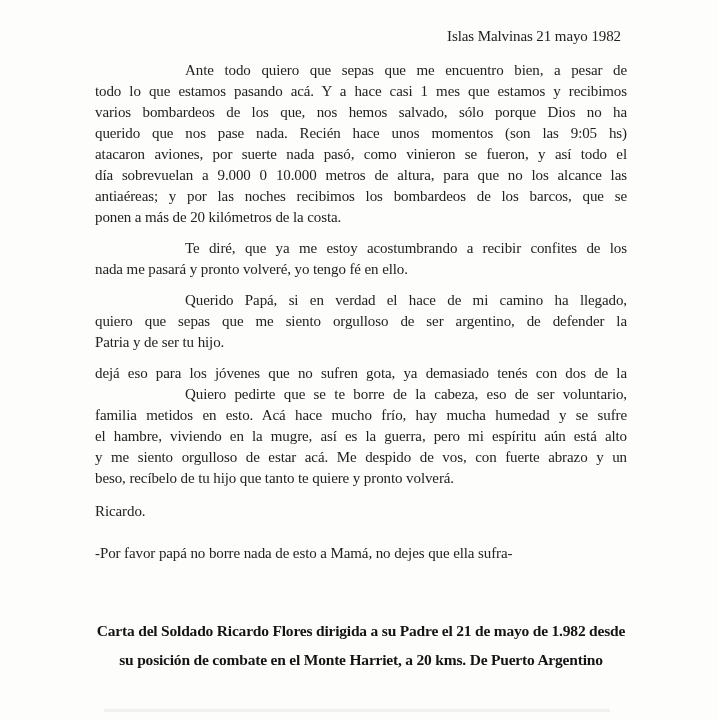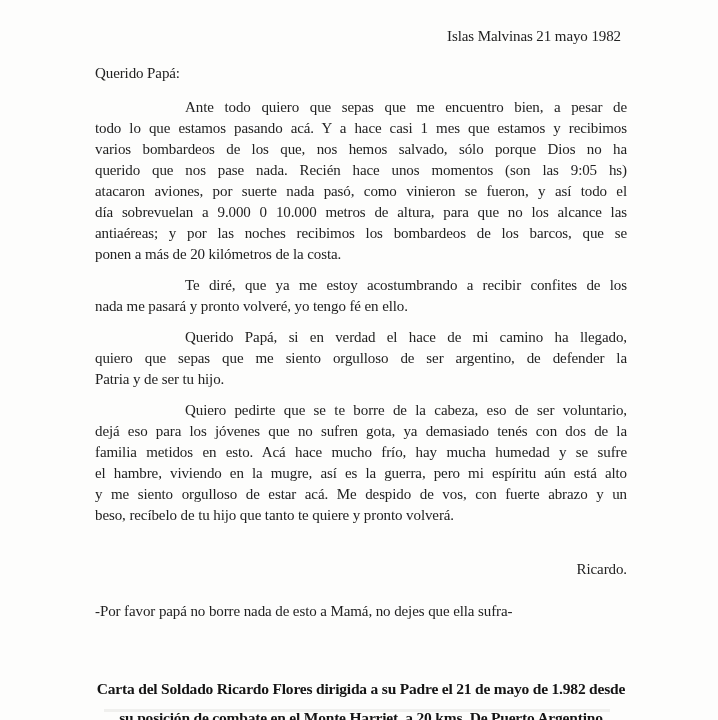--- a/index.html
+++ b/index.html
@@ -44,22 +44,22 @@
     text-align-last: justify;
     -moz-text-align-last: justify;
   }
   .line.last {
     text-align: left;
   }
   .line.indent {
     padding-left: 90px;
   }
   .signature {
-    text-align: right;
-    margin: 33px 0 0 0;
+    text-align: left;
+    margin: 12px 0 0 0;
   }
   .postscript {
     margin: 21px 0 0 0;
     white-space: nowrap;
   }
   .caption {
     margin-top: 56px;
     text-align: center;
     font-weight: bold;
     color: #141414;
@@ -81,21 +81,20 @@
     opacity: 0.5;
   }
 </style>
 </head>
 <body>
 
 <div class="page">
 
   <div class="dateline">Islas Malvinas 21 mayo 1982</div>
 
-  <div class="greeting">Querido Papá:</div>
 
   <div class="body-block">
 
     <div class="para">
       <div class="line j indent">Ante todo quiero que sepas que me encuentro bien, a pesar de</div>
       <div class="line j">todo lo que estamos pasando acá. Y a hace casi  1 mes que estamos y recibimos</div>
       <div class="line j">varios bombardeos de los que, nos  hemos salvado, sólo porque Dios  no ha</div>
       <div class="line j">querido que nos pase nada. Recién hace unos momentos (son las 9:05 hs)</div>
       <div class="line j">atacaron aviones, por suerte nada pasó, como vinieron  se fueron, y así todo el</div>
       <div class="line j">día sobrevuelan a 9.000 0 10.000 metros de altura, para que no los alcance las</div>
@@ -108,22 +107,22 @@
       <div class="line last">nada me pasará y pronto volveré, yo tengo fé en ello.</div>
     </div>
 
     <div class="para">
       <div class="line j indent">Querido Papá, si en verdad el hace de mi camino ha llegado,</div>
       <div class="line j">quiero que sepas que me siento orgulloso de ser argentino, de defender la</div>
       <div class="line last">Patria y de ser tu hijo.</div>
     </div>
 
     <div class="para">
+      <div class="line j">dejá eso para los jóvenes que no sufren gota, ya demasiado tenés con dos de la</div>
       <div class="line j indent">Quiero pedirte que se te borre de la cabeza, eso de ser voluntario,</div>
-      <div class="line j">dejá eso para los jóvenes que no sufren gota, ya demasiado tenés con dos de la</div>
       <div class="line j">familia metidos en esto. Acá hace mucho frío, hay mucha humedad y se sufre</div>
       <div class="line j">el hambre, viviendo en la mugre, así es la guerra, pero mi espíritu aún está alto</div>
       <div class="line j">y me siento orgulloso de estar acá. Me despido de vos, con fuerte abrazo y un</div>
       <div class="line last">beso, recíbelo de tu hijo que tanto te quiere y pronto volverá.</div>
     </div>
 
   </div>
 
   <div class="signature">Ricardo.</div>
 

